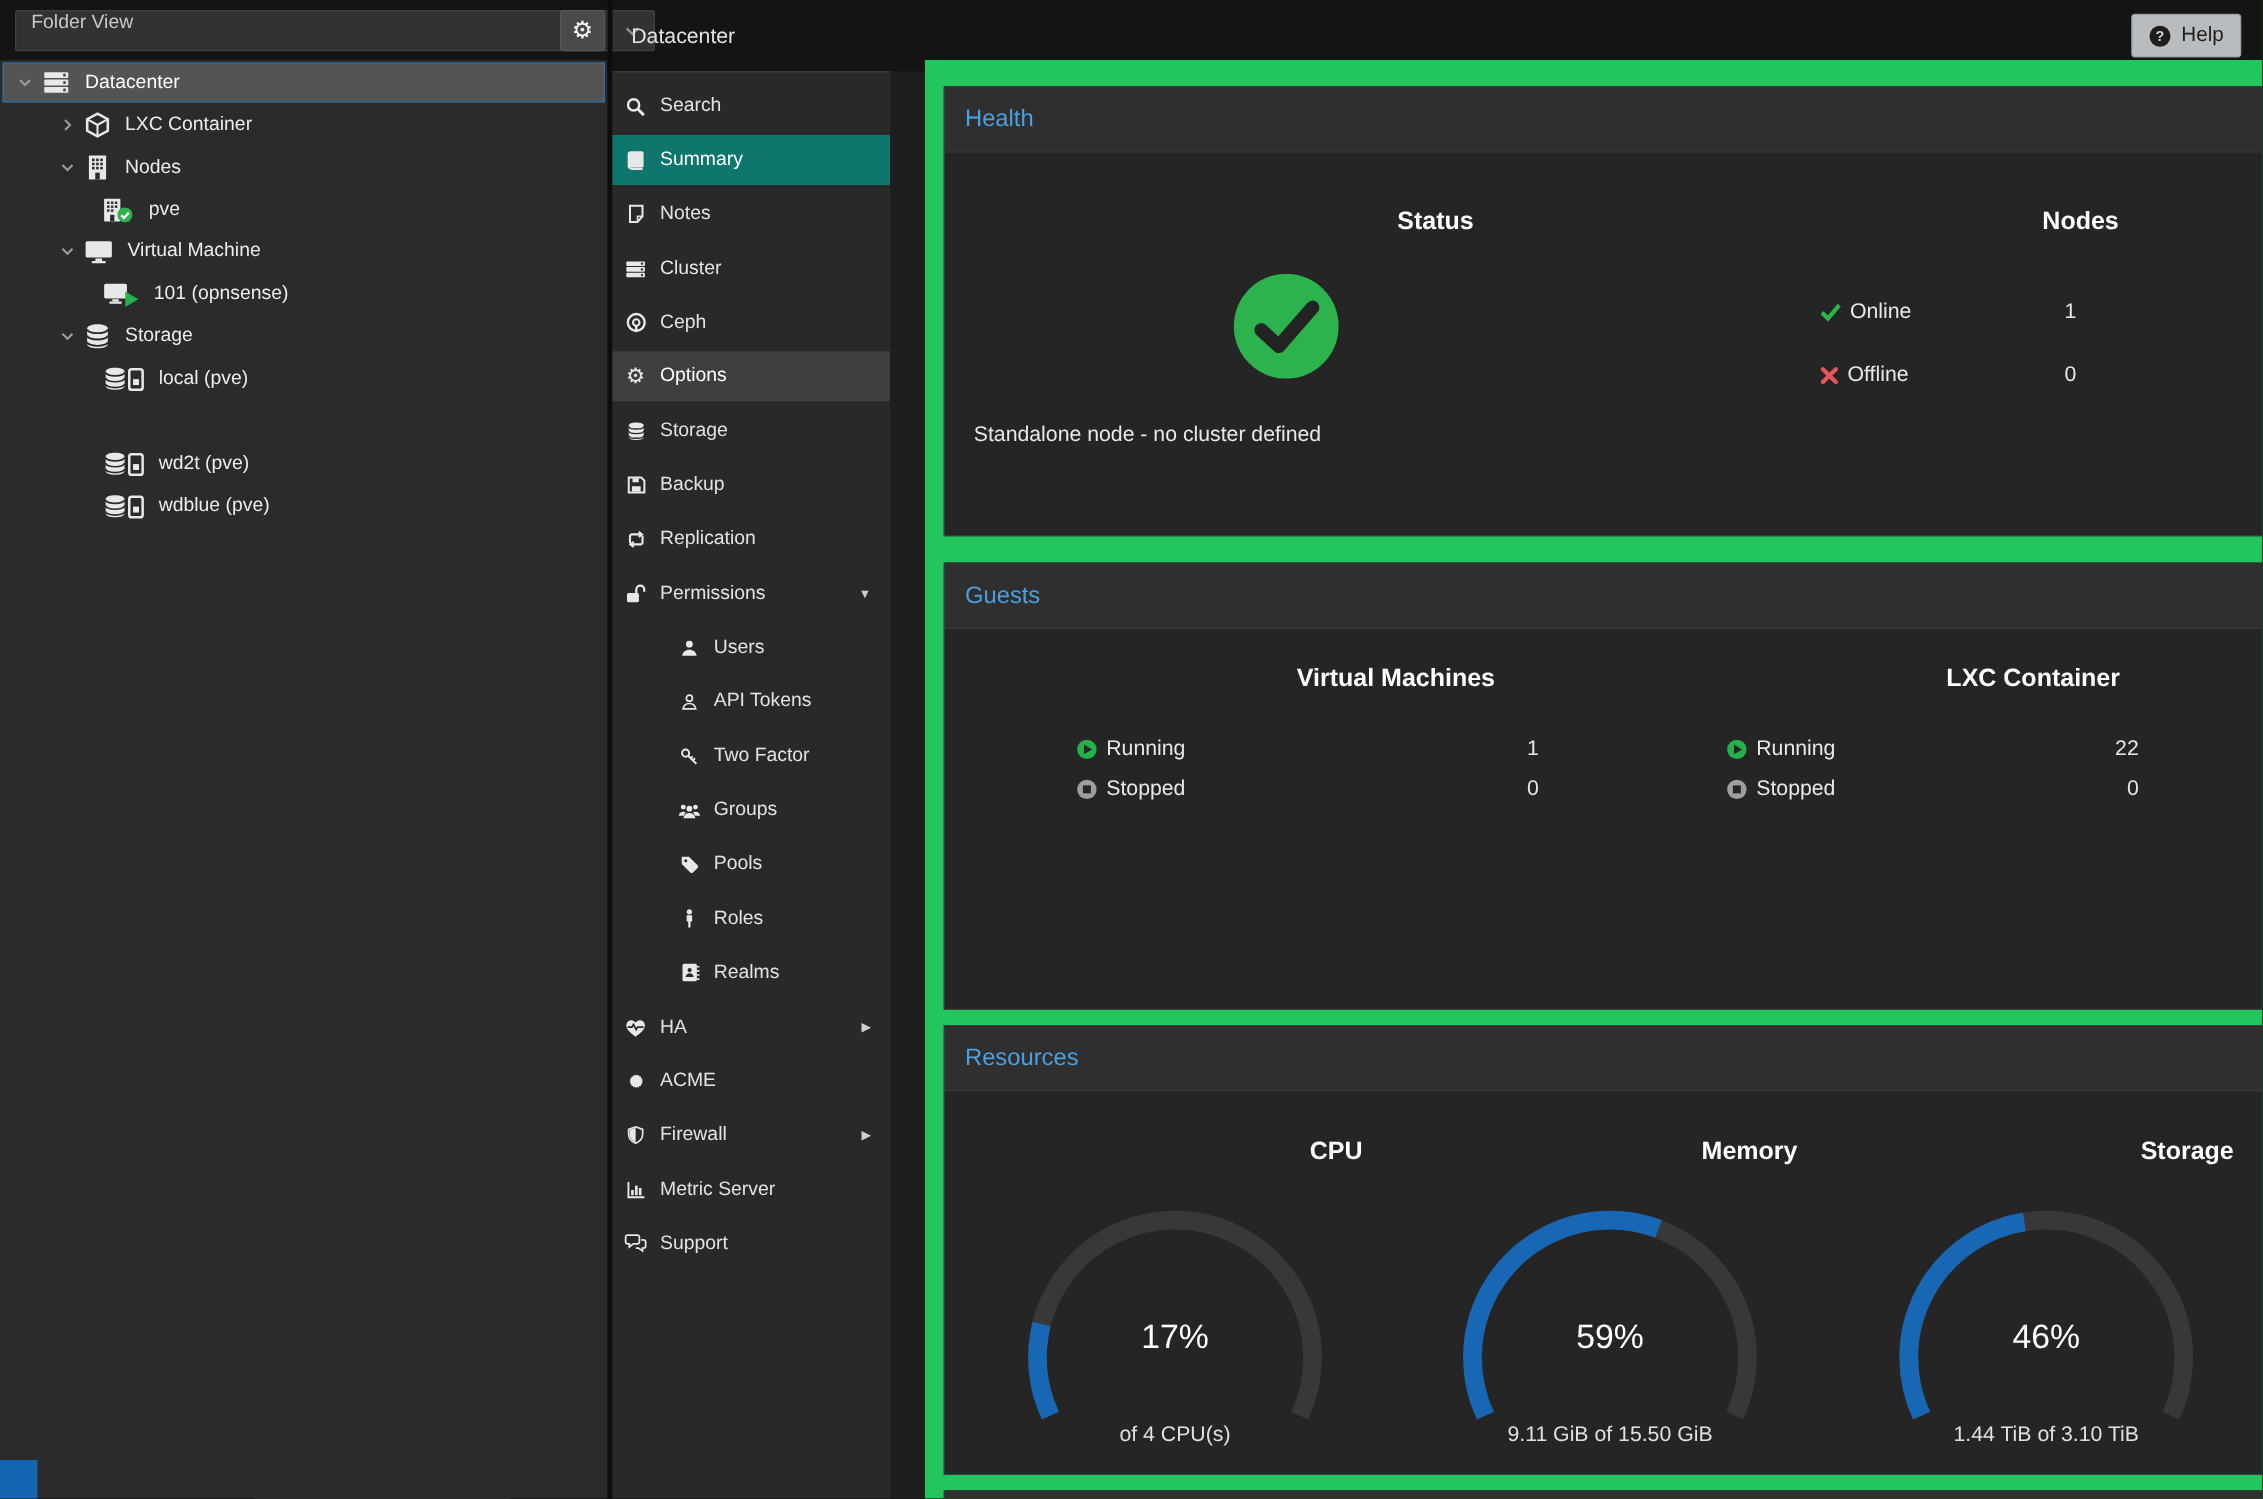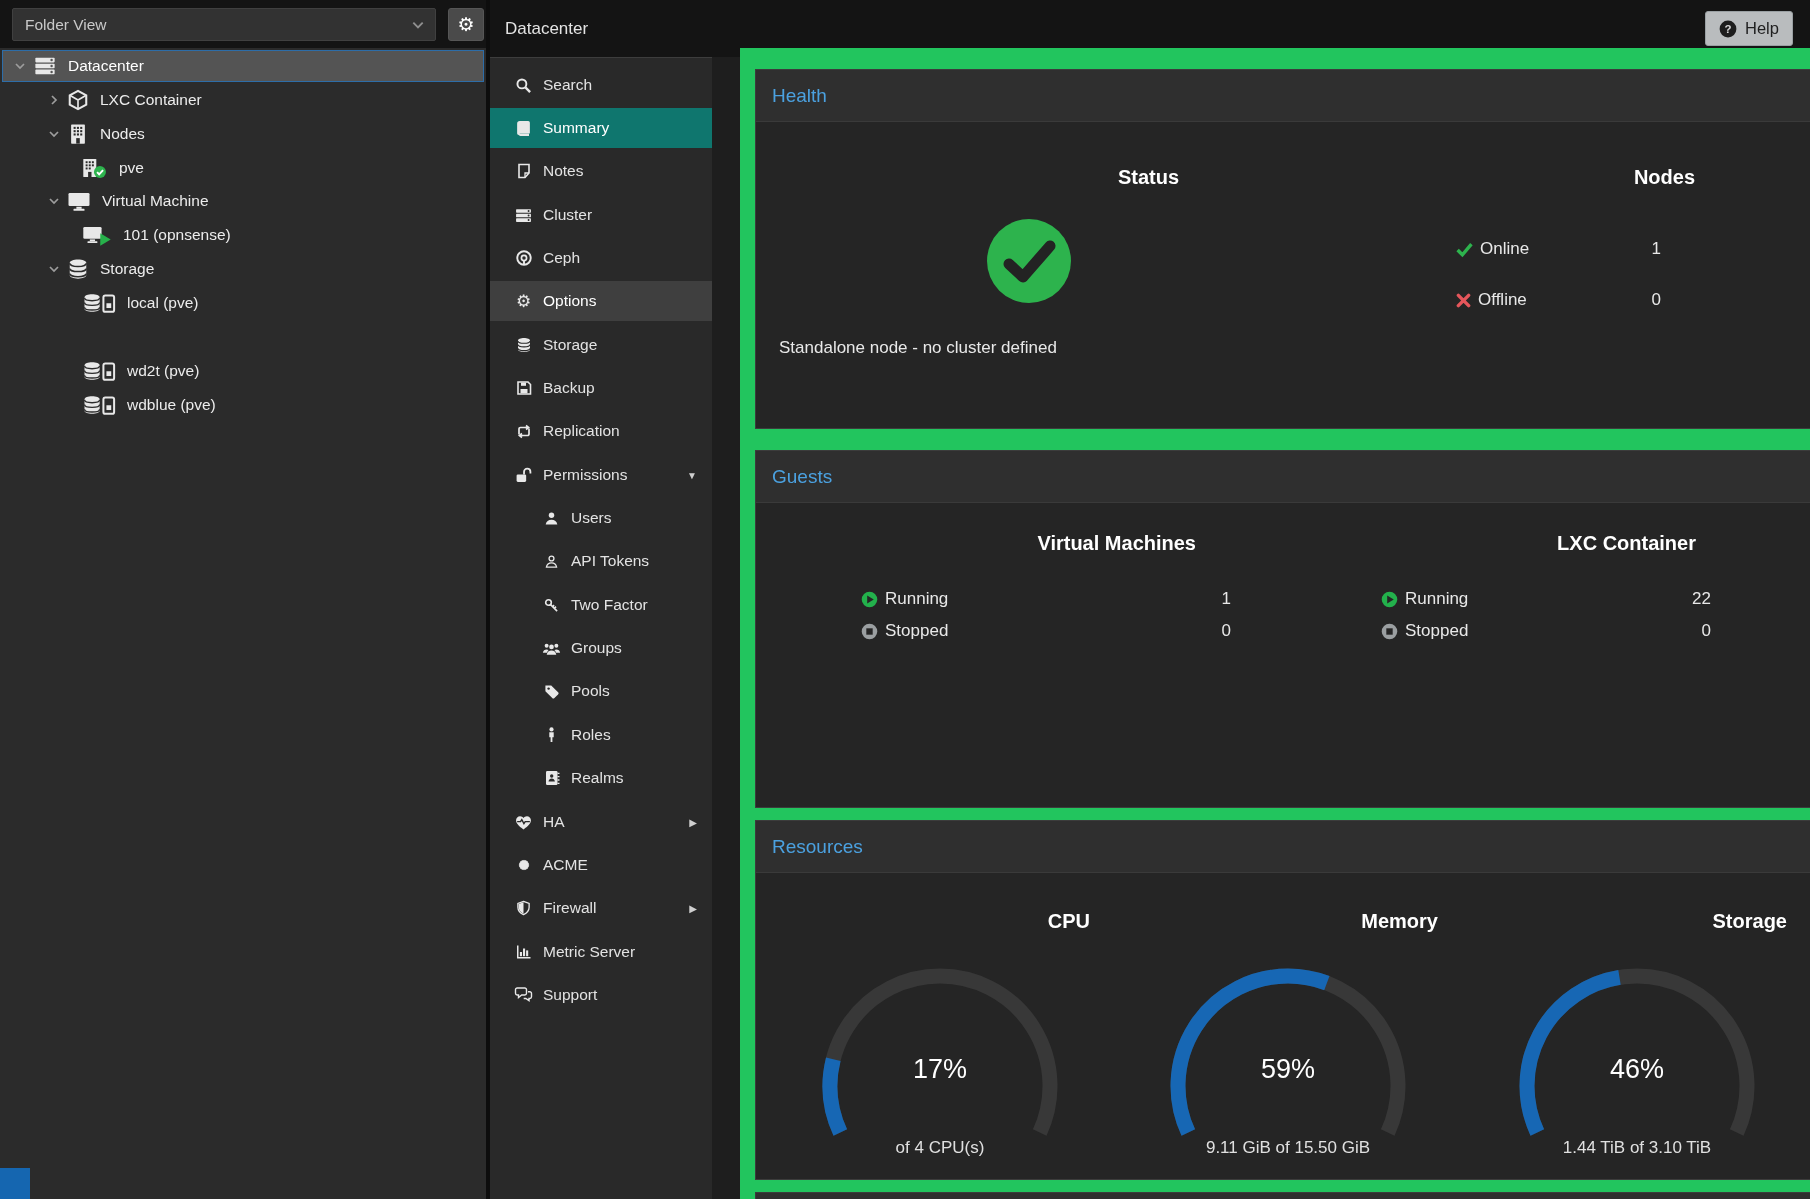--- a/index.html
+++ b/index.html
@@ -2,22 +2,22 @@
 <html><head>
 <meta charset="utf-8">
 <style>
   * { margin:0; padding:0; box-sizing:border-box; }
   html,body { background:#000; }
   body { font-family:"Liberation Sans","DejaVu Sans",sans-serif; }
   #app { position:relative; width:1810px; height:1199px; background:#1e1e1e; overflow:hidden; }
 
   
   .topbar { position:absolute; left:0; top:0; width:1810px; height:57px; background:#141414; }
-  .combo { position:absolute; left:12px; top:8px; width:424px; height:33px; background:#323232;
-           border:1px solid #404040; border-radius:2px; display:flex; align-items:center;
+  .combo { position:absolute; left:12px; top:8px; width:512px; height:33px; background:#323232;
+           border:1px solid #404040; border-radius:2px; display:flex; align-items:flex-start;
            padding:0 12px; color:#c9c9c9; font-size:15.5px; cursor:pointer; }
   .combo .chev { position:absolute; right:10px; top:9px; color:#8f8f8f; }
   .gearbtn { position:absolute; left:448px; top:8px; width:36px; height:33px; background:#4a4a4a;
              border:1px solid #565656; border-radius:3px; color:#fff; font-size:19px;
              display:flex; align-items:center; justify-content:center; cursor:pointer; }
   .menu-title { position:absolute; left:505px; top:0; height:57px; display:flex; align-items:center;
                 color:#e3e3e3; font-size:17px; }
   .helpbtn { position:absolute; left:1705px; top:11px; width:88px; height:35px; background:#b9bcbe;
              border:1px solid #9aa0a3; border-radius:3px; display:flex; align-items:center; justify-content:center;
              gap:8px; color:#1f1f1f; font-size:16.5px; cursor:pointer; }
@@ -30,21 +30,21 @@
           border:1px solid transparent; color:#ececec; font-size:15.5px; cursor:pointer; }
   .trow.sel { background:#545454; border-color:#2d6da8; color:#fff; }
   .lv0 { padding-left:8px; } .lv1 { padding-left:42px; } .lv2 { padding-left:75px; }
   .texp { width:18px; display:flex; align-items:center; justify-content:center; color:#9d9d9d; flex:0 0 18px; }
   .tico { margin:0 11px 0 4px; display:flex; align-items:center; color:#e8e8e8; }
 
   
   .menu { position:absolute; left:490px; top:57px; width:222px; height:1142px; background:#292929;
           border-top:1px solid #3d3d3d; }
   .mrow { position:absolute; left:0; width:222px; height:40px; display:flex; align-items:center;
-          padding-left:23px; color:#e3e3e3; font-size:15.5px; cursor:pointer; }
+          padding-left:8px; color:#e3e3e3; font-size:15.5px; cursor:pointer; }
   .mrow.sub { padding-left:51px; }
   .mrow.sel { background:#0f766e; color:#fff; }
   .mrow.hov { background:#3f3f3f; color:#fff; }
   .mico { width:21px; margin-right:9px; display:flex; align-items:center; justify-content:center; color:#e8e8e8; }
   .marrow { position:absolute; right:15px; font-size:10px; color:#cfcfcf; }
 
   
   .main { position:absolute; left:740px; top:48px; width:1098px; height:1151px; background:#22c55e; }
   .panel { position:absolute; left:15px; width:1060px; background:#252525; border:1px solid #3c3c3c; }
   .phead { height:52px; background:#2f2f2f; border-bottom:1px solid #3a3a3a; display:flex; align-items:center;

